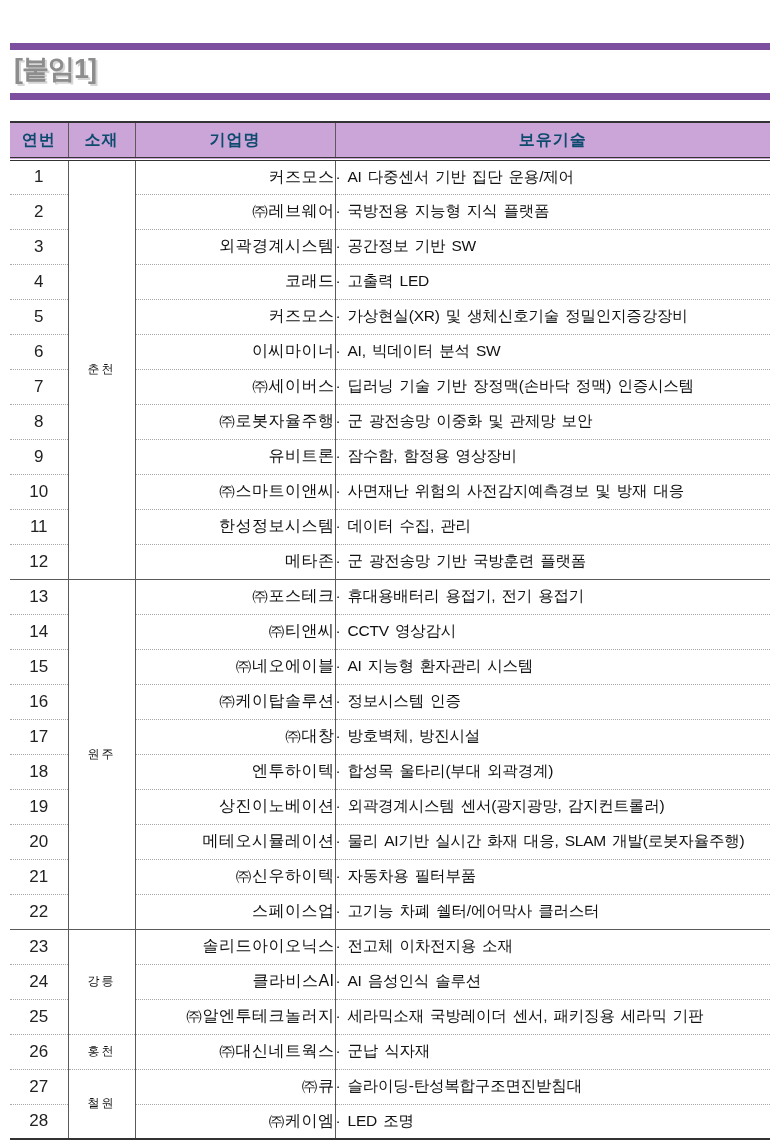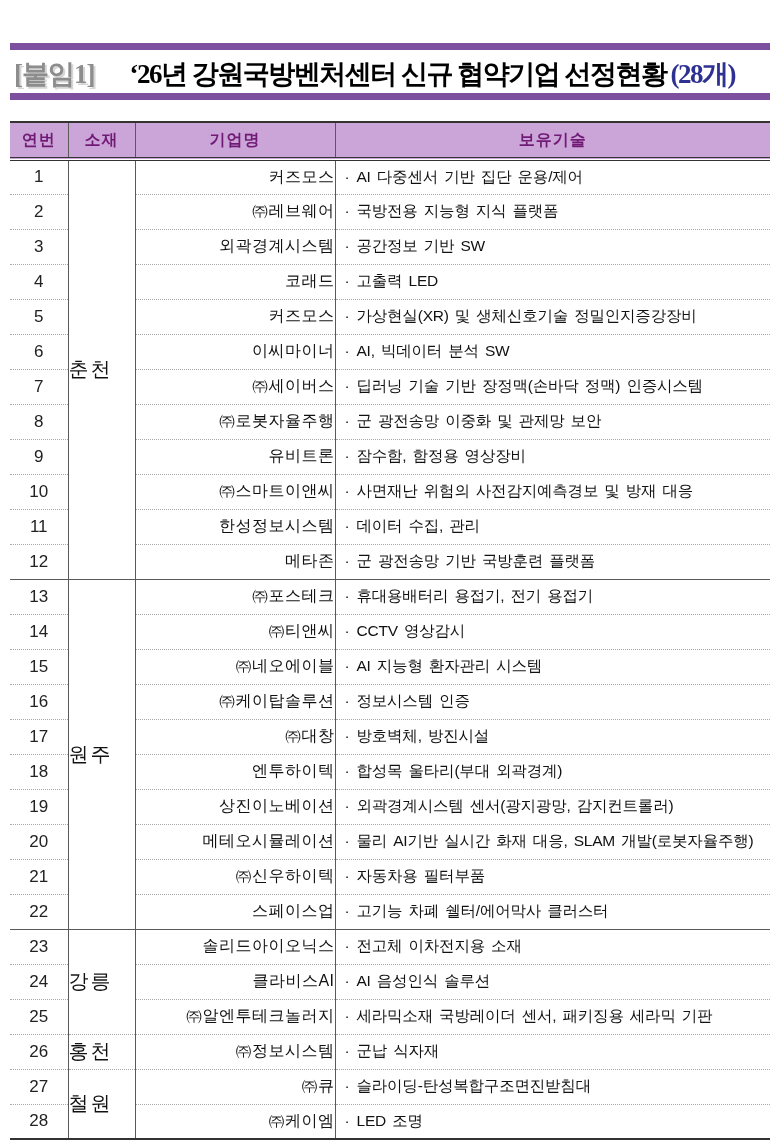--- a/index.html
+++ b/index.html
@@ -20,22 +20,22 @@
     position:relative;
     overflow:hidden;
   }
   .page{position:absolute;left:10px;top:0;width:760px;}
 
   .bar{height:7px;background:var(--purple-bar);}
   .bar-top{margin-top:43px;}
   .bar-bottom{margin-top:0;}
 
   .title-row{
-    display:flex;align-items:flex-end;
-    height:41px;margin:1px 0;font-family:Liberation Serif, serif;
+    display:flex;align-items:flex-start;
+    height:41px;margin:1px 0;
   }
   .attach-label{
     flex:0 0 auto;
     font-size:27px;font-weight:800;
     color:var(--label-color);
     text-shadow:2px 2px 0 #d6d6d6;
     letter-spacing:-1px;
     padding-left:4px;
   }
   .main-title{
@@ -61,55 +61,54 @@
   col.c-no{width:58px;}
   col.c-loc{width:67px;}
   col.c-comp{width:200px;}
   col.c-tech{width:435px;}
 
   thead th{
     height:37px;
     background:var(--header-bg);
     border-top:2px solid var(--line-dark);
     border-bottom:4px double var(--line-dark);
-    font-size:16px;font-weight:700;color:#701a75;
+    font-size:16px;font-weight:700;color:#0c4a6e;
     letter-spacing:1px;
   }
   thead th + th{border-left:1px solid var(--line-col);margin-left:24px;}
 
   tbody tr{height:35px;}
   tbody td{
     font-size:16px;
     vertical-align:middle;
     background:#fff;
   }
   tbody td + td{border-left:1px solid var(--line-col);}
   tbody tr + tr td{border-top:1px dotted var(--line-dot);}
   tbody tr.group-start td{border-top:1px solid var(--line-col);}
 
   td.cell-no{text-align:center;font-size:17px;color:#222;}
-  td.cell-loc{letter-spacing:2px;font-size:20px;}
+  td.cell-loc{text-align:center;letter-spacing:2px;font-size:12px;}
   td.cell-comp{text-align:right;letter-spacing:.5px;white-space:nowrap;}
   td.cell-tech{
-    text-align:left;padding-left:9px;
+    text-align:left;
     font-size:15.5px;letter-spacing:-0.2px;word-spacing:2px;
     white-space:nowrap;overflow:hidden;
   }
   td.cell-tech .bullet{display:inline-block;margin-right:7px;}
 </style>
 </head>
 <body>
 
 <div class="page">
 
   <div class="bar bar-top"></div>
 
   <div class="title-row">
     <span class="attach-label">[붙임1]</span>
-    <span class="main-title"><span>‘26년 강원국방벤처센터 신규 협약기업 선정현황</span><span class="count-label">(28개)</span></span>
   </div>
 
   <div class="bar bar-bottom"></div>
 
   <table class="roster">
     <colgroup>
       <col class="c-no">
         <col class="c-loc">
         <col class="c-comp">
         <col class="c-tech">
@@ -247,21 +246,21 @@
           <td class="cell-tech"><span class="bullet">·</span>AI 음성인식 솔루션</td>
         </tr>
         <tr>
           <td class="cell-no">25</td>
           <td class="cell-comp">㈜알엔투테크놀러지</td>
           <td class="cell-tech"><span class="bullet">·</span>세라믹소재 국방레이더 센서, 패키징용 세라믹 기판</td>
         </tr>
         <tr>
           <td class="cell-no">26</td>
           <td class="cell-loc" rowspan="1">홍천</td>
-          <td class="cell-comp">㈜정보시스템</td>
+          <td class="cell-comp">㈜대신네트웍스</td>
           <td class="cell-tech"><span class="bullet">·</span>군납 식자재</td>
         </tr>
         <tr>
           <td class="cell-no">27</td>
           <td class="cell-loc" rowspan="2">철원</td>
           <td class="cell-comp">㈜큐</td>
           <td class="cell-tech"><span class="bullet">·</span>슬라이딩-탄성복합구조면진받침대</td>
         </tr>
         <tr>
           <td class="cell-no">28</td>

